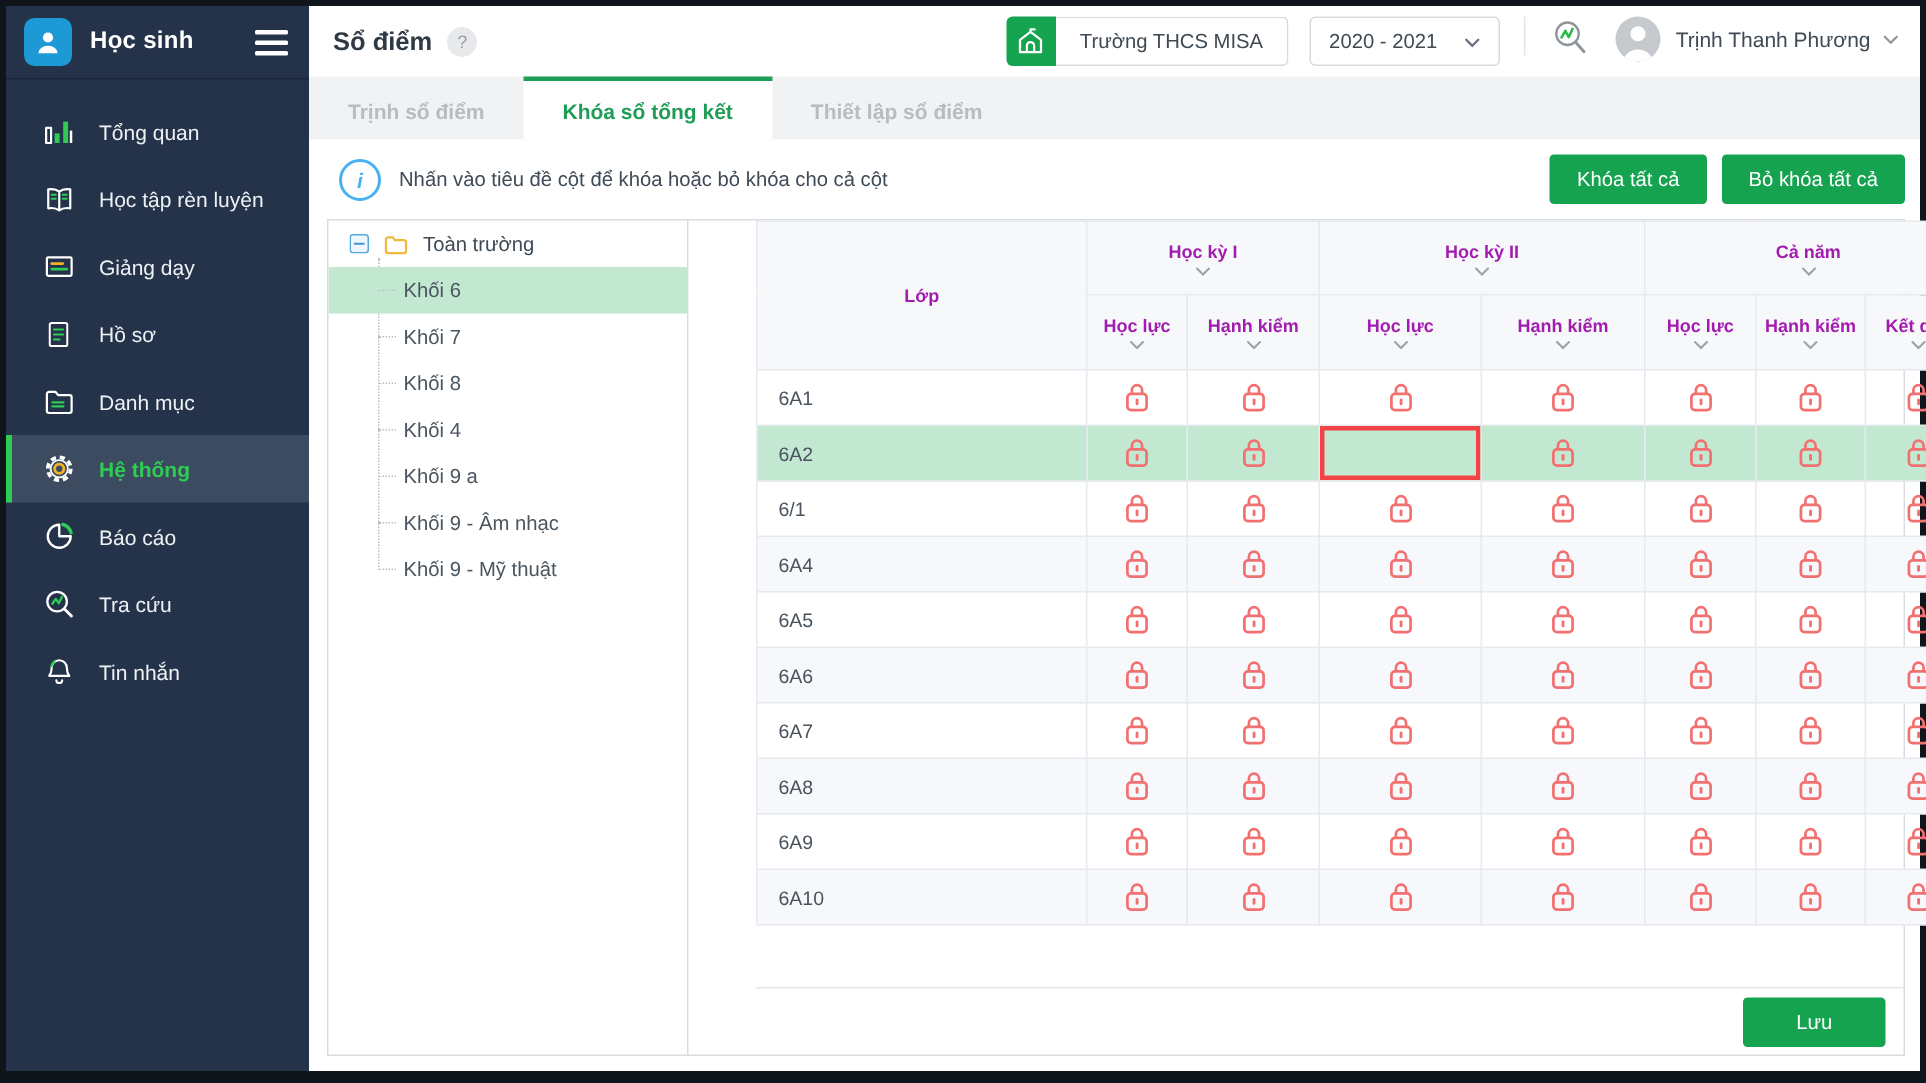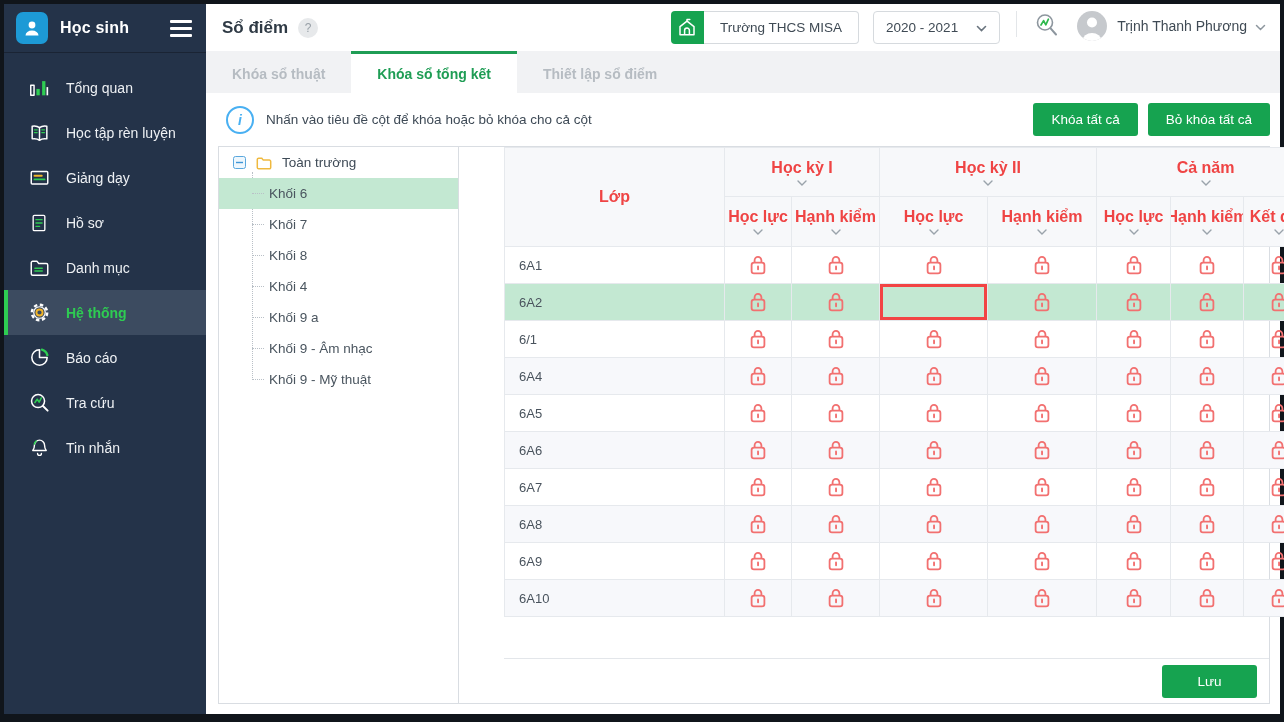--- a/index.html
+++ b/index.html
@@ -62,21 +62,21 @@
   .tree-children{position:relative;}
   .tree-children::before{content:"";position:absolute;left:33px;top:-6px;bottom:15px;border-left:1px dotted #b9c0c7;}
   .tree-item{height:31px;display:flex;align-items:center;padding-left:50px;font-size:13.5px;color:#4a555f;cursor:pointer;position:relative;}
   .tree-item::before{content:"";position:absolute;left:33px;top:15px;width:12px;border-top:1px dotted #b9c0c7;}
   .tree-item.selected{background:var(--c-row_selected,#c3e8d2);}
 
   
   .tablewrap{flex:1;display:flex;flex-direction:column;min-width:0;}
   table.grid{border-collapse:collapse;table-layout:fixed;width:810px;font-size:13px;color:#3e4a56;}
   .grid th,.grid td{border:1px solid #e6e9ed;box-sizing:border-box;padding:0;}
-  .grid thead th{background:#f7f8fa;font-weight:600;font-size:16px;color:#ef4444;}
+  .grid thead th{background:#f7f8fa;font-weight:600;font-size:12px;color:#a21caf;}
   .grid thead .hcell{display:flex;flex-direction:column;align-items:center;justify-content:center;gap:3px;cursor:pointer;overflow:hidden;white-space:nowrap;}
   .grid thead tr.grp th{height:49px;}
   .grid thead tr.sub th{height:50px;}
   .hcar{color:#9aa3ab;line-height:0;}
   .grid tbody tr{height:37px;}
   .grid tbody tr:nth-child(even){background:#f7f8fb;}
   .grid tbody tr.selected{background:var(--c-row_selected,#c3e8d2);}
   .grid td.rowlabel{padding-left:14px;color:#49535d;}
   .grid td.cell{text-align:center;vertical-align:middle;cursor:pointer;}
   .grid td.cell svg{vertical-align:middle;}
@@ -234,21 +234,21 @@
           </div>
           <div class="user-name">Trịnh Thanh Phương</div>
           <span class="car"><svg width="11" height="7" viewBox="0 0 11 7" fill="none" stroke="currentColor" stroke-width="1.5" stroke-linecap="round">
                 <path d="M1.5 1.5 L5.5 5.5 L9.5 1.5"></path>
               </svg></span>
         </div>
       </div>
     </div>
 
     <div class="tabstrip" id="tabstrip">
-        <div class="tab">Khóa sổ thuật</div>
+        <div class="tab">Trịnh sổ điểm</div>
         <div class="tab active">Khóa sổ tổng kết</div>
         <div class="tab">Thiết lập sổ điểm</div>
       </div>
 
     <div class="inforow">
       <div class="info-ico">i</div>
       <div class="info-msg">Nhấn vào tiêu đề cột để khóa hoặc bỏ khóa cho cả cột</div>
       <div class="info-actions">
         <button class="btn">Khóa tất cả</button>
         <button class="btn">Bỏ khóa tất cả</button>

